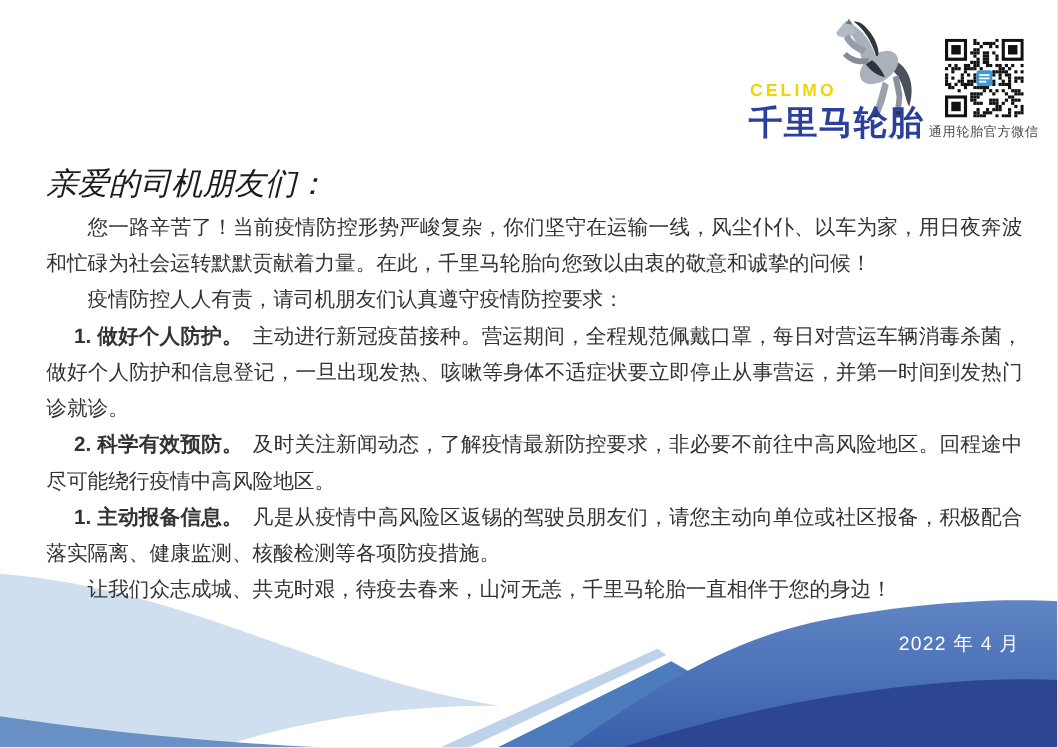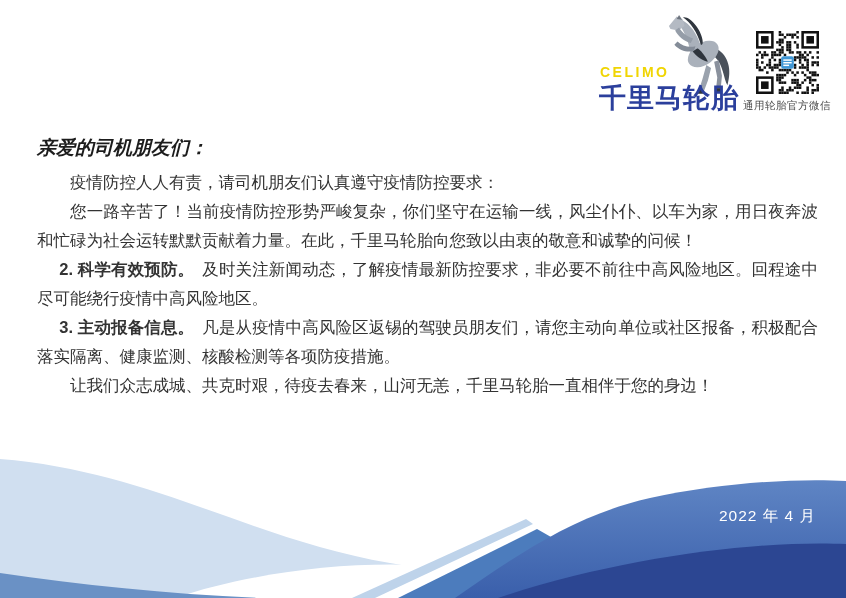--- a/index.html
+++ b/index.html
@@ -18,21 +18,21 @@
             letter-spacing:1px;color:var(--c-brand-blue);white-space:nowrap;}
 
   .qr-block{position:absolute;left:741px;top:31px;width:92px;text-align:center;z-index:2;}
   .qr{width:63px;height:63px;display:block;margin:0 auto;background:#fff;}
   .qr-caption{font-size:10.5px;color:#4a4a4a;margin-top:5px;letter-spacing:.5px;white-space:nowrap;}
 
   
   .letter{position:absolute;left:37px;top:133px;width:781px;z-index:2;
           color:var(--c-text);font-size:16.5px;line-height:29px;text-align:justify;}
   .letter p{margin:0;text-indent:2em;}
-  .salutation{font-size:19px;font-weight:bold;font-style:italic;text-indent:0 !important;
+  .salutation{font-size:25px;font-weight:normal;font-style:italic;text-indent:0 !important;
               margin-bottom:6px !important;color:#1c1c1c;}
   .item{text-indent:1.35em !important;}
   .item .lead{font-weight:bold;}
   .item .item-text{margin-left:8px;}
 
   
   .waves{position:absolute;left:0;bottom:0;width:846px;height:145px;display:block;z-index:1;}
 
   .signature{position:absolute;right:30px;top:502px;z-index:3;text-align:right;
              color:var(--c-signature-text);line-height:28px;}
@@ -273,24 +273,25 @@
         <rect x="26" y="27" width="8" height="1.4" fill="#ffffff"></rect>
         <rect x="26" y="29.5" width="8" height="1.4" fill="#ffffff"></rect>
         <rect x="26" y="32" width="5.5" height="1.4" fill="#ffffff"></rect>
       </g>
     </svg>
     <div class="qr-caption">通用轮胎官方微信</div>
   </div>
 
   <div class="letter">
     <p class="salutation">亲爱的司机朋友们：</p>
+    <p>您一路辛苦了！当前疫情防控形势严峻复杂，你们坚守在运输一线，风尘仆仆、以车为家，用日夜奔波和忙碌为社会运转默默贡献着力量。在此，千里马轮胎向您致以由衷的敬意和诚挚的问候！</p>
     <p>疫情防控人人有责，请司机朋友们认真遵守疫情防控要求：</p>
-    <p>您一路辛苦了！当前疫情防控形势严峻复杂，你们坚守在运输一线，风尘仆仆、以车为家，用日夜奔波和忙碌为社会运转默默贡献着力量。在此，千里马轮胎向您致以由衷的敬意和诚挚的问候！</p>
+    <p class="item"><b class="lead">1. 做好个人防护。</b><span class="item-text">主动进行新冠疫苗接种。营运期间，全程规范佩戴口罩，每日对营运车辆消毒杀菌，做好个人防护和信息登记，一旦出现发热、咳嗽等身体不适症状要立即停止从事营运，并第一时间到发热门诊就诊。</span></p>
     <p class="item"><b class="lead">2. 科学有效预防。</b><span class="item-text">及时关注新闻动态，了解疫情最新防控要求，非必要不前往中高风险地区。回程途中尽可能绕行疫情中高风险地区。</span></p>
-    <p class="item"><b class="lead">3. 主动报备信息。</b><span class="item-text">凡是从疫情中高风险区返锡的驾驶员朋友们，请您主动向单位或社区报备，积极配合落实隔离、健康监测、核酸检测等各项防疫措施。</span></p>
+    <p class="item"><b class="lead">1. 主动报备信息。</b><span class="item-text">凡是从疫情中高风险区返锡的驾驶员朋友们，请您主动向单位或社区报备，积极配合落实隔离、健康监测、核酸检测等各项防疫措施。</span></p>
     <p>让我们众志成城、共克时艰，待疫去春来，山河无恙，千里马轮胎一直相伴于您的身边！</p>
   </div>
 
   <svg class="waves" viewBox="0 0 846 145" preserveAspectRatio="none" aria-hidden="true">
     <defs>
       <linearGradient id="gradWave" x1="0" y1="0" x2="0" y2="1">
         <stop offset="0" style="stop-color:var(--c-wave-mid-top)"></stop>
         <stop offset="1" style="stop-color:var(--c-wave-mid-bottom)"></stop>
       </linearGradient>
     </defs>

